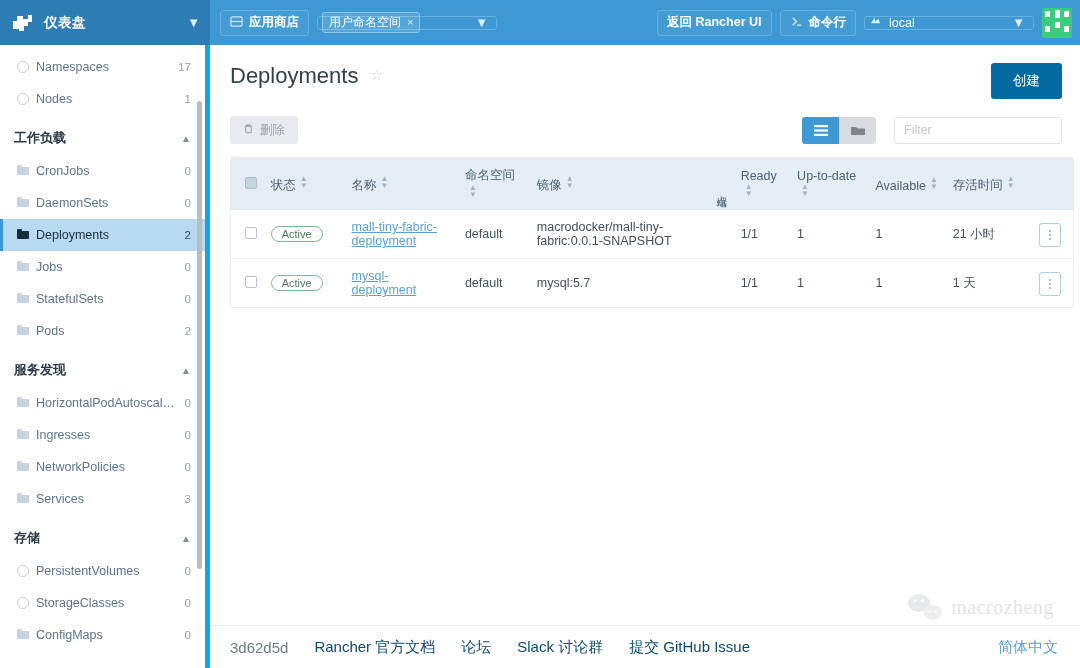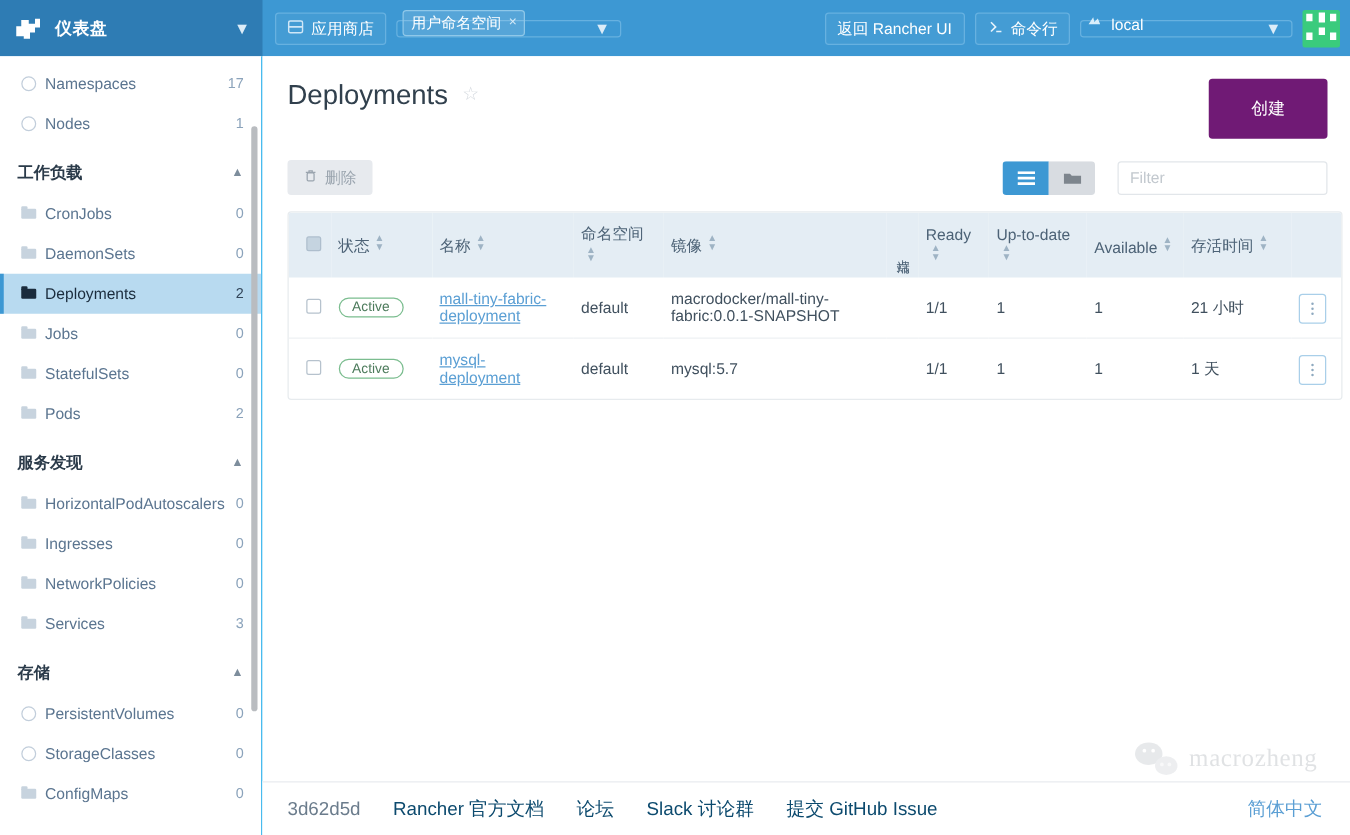--- a/index.html
+++ b/index.html
@@ -16,47 +16,47 @@
     width: 210px; flex: 0 0 210px; background: #2e7cb4;
     display: flex; align-items: center; padding: 0 10px; gap: 8px;
   }
   .rancher-logo { width: 26px; height: 26px; position: relative; flex: 0 0 26px; }
   .dash-title { color: #fff; font-size: 13.5px; font-weight: 600; letter-spacing: .5px; flex: 1; }
   .chev { color: #dcecf8; font-size: 13px; line-height: 1; }
   .topbar-right {
     flex: 1; display: flex; align-items: center; padding: 0 8px 0 10px; gap: 8px;
   }
   .tb-btn {
-    display: flex; align-items: flex-start; gap: 6px;
+    display: flex; align-items: center; gap: 6px;
     border: 1px solid #67b1e0; border-radius: 3px;
     padding: 4px 9px; height: 26px; color: #fff; font-size: 12.5px;
-    background: rgba(255,255,255,0.04); white-space: nowrap;
+    background: rgba(255,255,255,0.04); white-space: nowrap; font-weight: bold;
   }
   .ns-select {
-    display: flex; align-items: flex-end; justify-content: space-between;
+    display: flex; align-items: center; justify-content: space-between;
     border: 1px solid #67b1e0; border-radius: 3px; height: 14px;
     padding: 0 8px 0 4px; min-width: 180px; 
   }
   .ns-chip {
     display: inline-flex; align-items: center; gap: 6px;
     border: 1px solid #8fc8e9; border-radius: 3px; background: rgba(255,255,255,0.13);
     color: #fff; font-size: 12px; padding: 2px 6px; line-height: 1.2;
   }
   .ns-chip .x { color: #d6ebf8; font-size: 11px; }
   .spacer { flex: 1; }
   .green-tile { width: 30px; height: 30px; flex: 0 0 30px; position: relative; background: #3acb7d; border-radius: 2px; }
   .green-tile i { position: absolute; background: #fff; display:block; }
 
   
   .body-wrap { flex: 1; display: flex; min-height: 0; }
 
   
   .sidebar {
     width: 210px; flex: 0 0 210px; background: #fff;
-    border-right: 1px solid #0ea5e9; position: relative;
+    border-right: 5px solid #0ea5e9; position: relative;
     overflow: hidden; padding-top: 6px;
   }
   .nav-item {
     display: flex; align-items: center; height: 32px;
     padding: 0 14px 0 14px; font-size: 12.5px; color: #5b7590;
     border-left: 3px solid transparent; gap: 7px;
   }
   .nav-item .lbl { flex: 1; white-space: nowrap; overflow: hidden; text-overflow: ellipsis; }
   .nav-item .cnt { font-size: 11.5px; color: #8ba3bb; }
   .nav-item.active { background: #b8daf0; border-left-color: #3d98d3; color: #1b2c3d; }
@@ -85,22 +85,22 @@
   }
 
   
   .main { flex: 1; display: flex; flex-direction: column; min-width: 0; background: #fff; position: relative; }
   .main-inner { flex: 1; padding: 18px 18px 0 20px; min-height: 0; }
 
   .page-head { display: flex; align-items: flex-start; }
   .page-title { font-size: 22px; color: #31404d; font-weight: 400; }
   .star { color: #d2d7dd; font-size: 15px; margin-left: 7px; vertical-align: 3px; }
   .create-btn {
-    margin-left: auto; background: #701a75; color: #fff; border: none;
-    border-radius: 3px; font-size: 13.5px; padding: 0 34px; height: 48px;
+    margin-left: auto; background: #0369a1; color: #fff; border: none;
+    border-radius: 3px; font-size: 13.5px; padding: 0 22px; height: 36px;
     font-family: inherit;
   }
 
   .toolbar { display: flex; align-items: center; margin-top: 17px; gap: 9px; }
   .tool-btn {
     background: #e7eaee; color: #9aa4ae; border: none; border-radius: 3px;
     height: 28px; padding: 0 13px; font-size: 12.5px; display: flex; align-items: center; gap: 6px;
     font-family: inherit;
   }
   .seg { margin-left: auto; display: flex; border-radius: 3px; overflow: hidden; }

